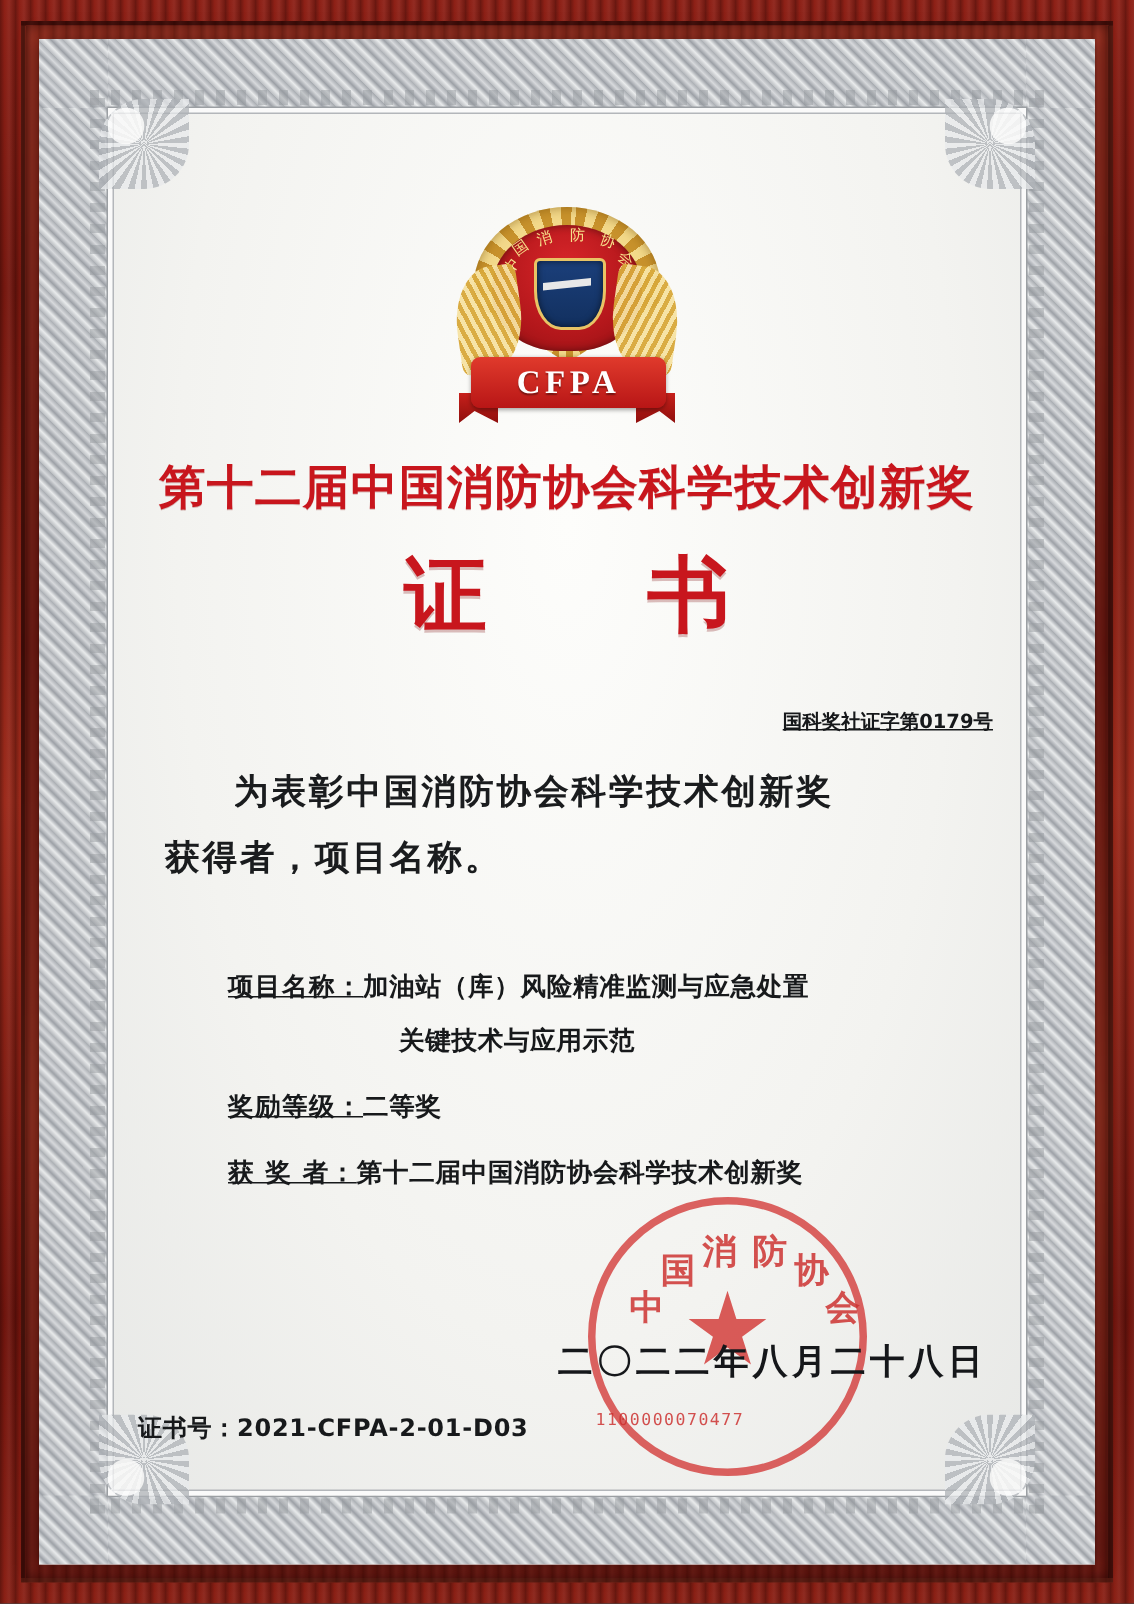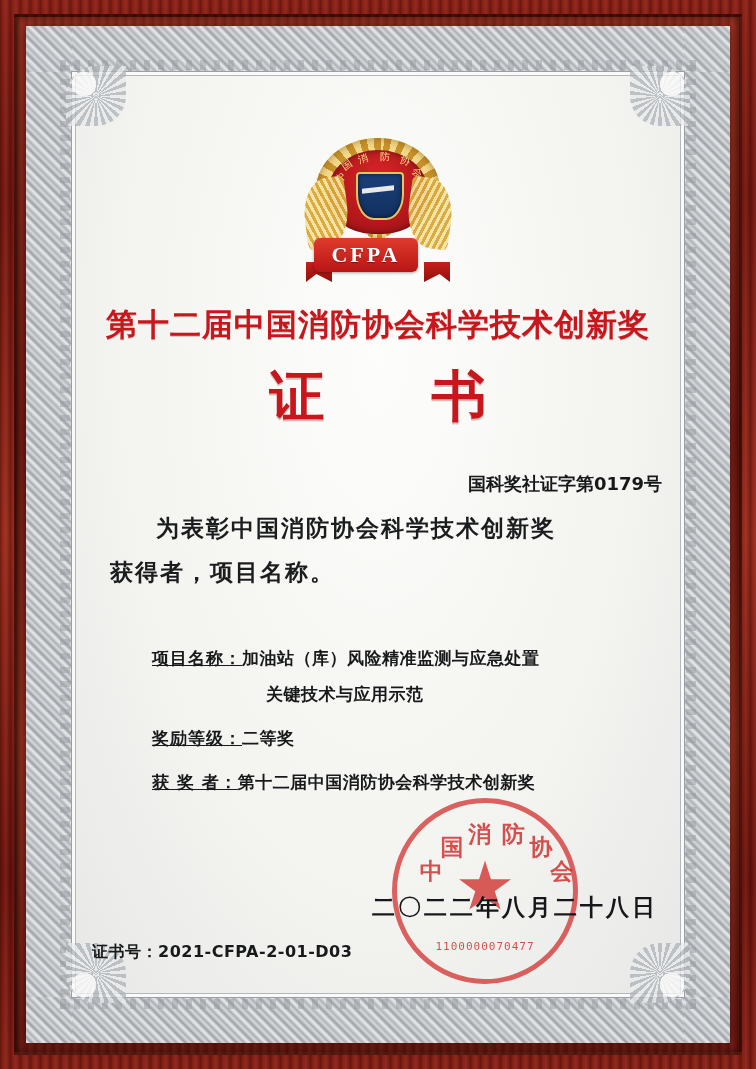--- a/index.html
+++ b/index.html
@@ -168,21 +168,21 @@
     width: 44px; height: 70px;
     background: repeating-linear-gradient(70deg, #d8a83a 0 3px, #f6e2a2 3px 6px);
     border-radius: 60% 10% 60% 10%;
     opacity: 0.95;
   }
   #emblem-wheat-l { left: 6px; transform: rotate(-8deg); }
   #emblem-wheat-r { right: 6px; transform: rotate(8deg) scaleX(-1); }
   #emblem-ribbon {
     position: absolute;
     left: 16px; bottom: 14px;
-    width: 104px; height: 34px;
+    width: 130px; height: 34px;
     background: linear-gradient(180deg, #e03a2c 0%, #b81616 100%);
     border-radius: 6px;
     box-shadow: 0 1px 3px rgba(0,0,0,0.35);
     display: flex;
     align-items: center;
     justify-content: center;
   }
   #emblem-ribbon-text {
     color: #fff;
     font-family: "Liberation Serif", serif;
@@ -228,22 +228,23 @@
     text-shadow: 0 2px 0 rgba(120,0,0,0.25);
   }
 
   
   #cert-number-line {
     position: absolute;
     top: 390px;
     right: 12px;
     font-family: "DejaVu Sans", sans-serif;
     font-weight: bold;
-    font-size: 18px;
+    font-size: 13px;
     color: #16181a;
+    text-decoration: underline;
   }
   #statement {
     position: absolute;
     top: 424px;
     left: 28px;
     right: 12px;
     font-family: "DejaVu Sans", sans-serif;
     font-size: 23px;
     font-weight: bold;
     color: #1a1c1e;
@@ -307,21 +308,20 @@
     font-family: "DejaVu Sans", sans-serif;
     font-size: 23px;
     font-weight: bold;
     color: rgba(200,25,24,0.85);
     transform-origin: 0 0;
   }
   #seal-bottom-text {
     position: absolute;
     left: 0; right: 0;
     bottom: 26px;
-    text-align: center;
     font-family: "DejaVu Sans Mono", monospace;
     font-size: 11px;
     letter-spacing: 1px;
     color: rgba(200,25,24,0.85);
   }
 
   
   #cert-code {
     position: absolute;
     left: 10px;

